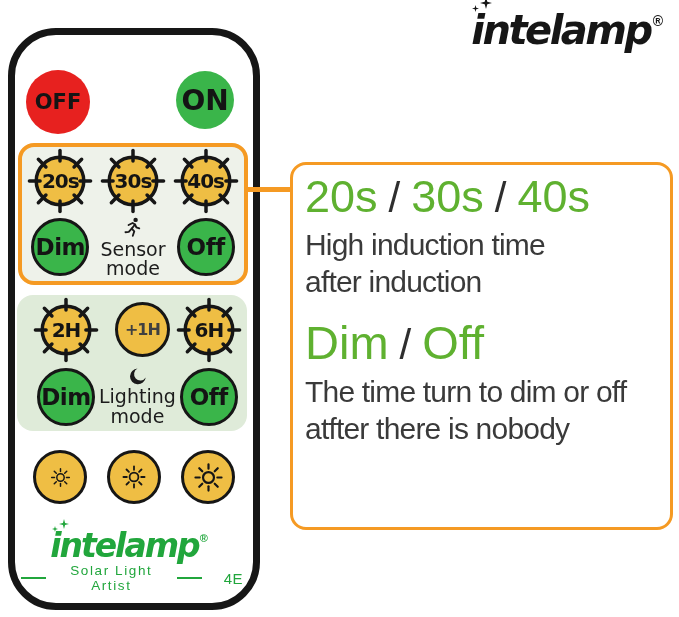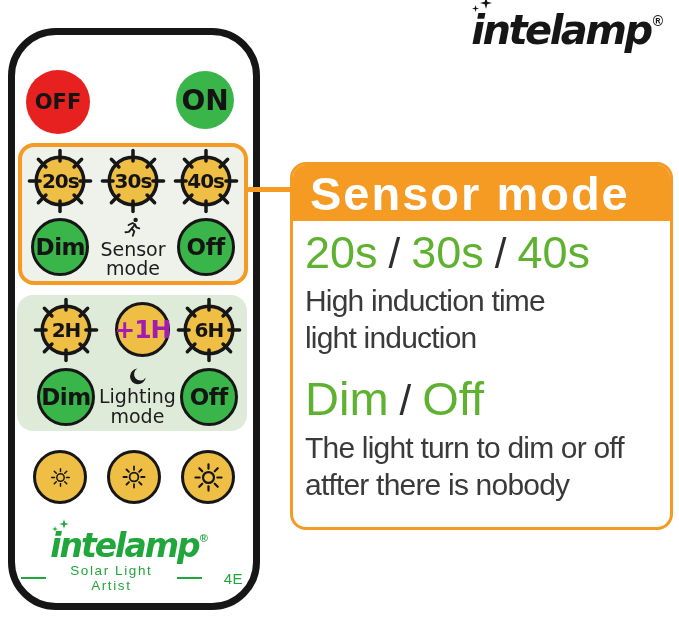--- a/index.html
+++ b/index.html
@@ -52,21 +52,21 @@
     width:66px; height:66px;
     fill:var(--yellow-button,#EFBE44); stroke:#161616; stroke-width:3.6; stroke-linecap:round;
   }
   .tick-btn .lbl {
     position:absolute; inset:0; display:flex; align-items:center; justify-content:center;
     font-family:"DejaVu Sans", sans-serif; font-weight:bold; font-size:20px; letter-spacing:-1px; color:#141414;
   }
   .plain-btn {
     width:55px; height:55px; border-radius:50%; background:var(--yellow-button,#EFBE44);
     border:3px solid #161616; box-sizing:border-box; display:flex; align-items:center; justify-content:center;
-    font-family:"DejaVu Sans", sans-serif; font-weight:bold; font-size:25px; letter-spacing:-1px; color:#a21caf;margin-left:10px;
+    font-family:"DejaVu Sans", sans-serif; font-weight:bold; font-size:16px; letter-spacing:-1px; color:#404040;margin-left:10px;
   }
   .green-btn {
     width:58px; height:58px; border-radius:50%; background:var(--green-button,#3AB54A);
     border:3px solid #161616; box-sizing:border-box; display:flex; align-items:center; justify-content:center;
     font-family:"DejaVu Sans", sans-serif; font-weight:bold; font-size:23px; letter-spacing:-0.5px; color:#141414;
   }
   .mode-cell { display:flex; flex-direction:column; align-items:center; }
   .mode-cell .icon-runner { width:24px; height:24px; fill:#1a1a1a; stroke:#1a1a1a; stroke-width:2; }
   .mode-cell .icon-moon { width:19px; height:19px; fill:#1a1a1a; transform:rotate(-14deg); margin-bottom:1px; }
   .mode-label {
@@ -269,40 +269,37 @@
         <span class="tg-text">Solar Light Artist</span>
         <span class="dash"></span>
         <span class="model">4E</span>
       </div>
     </div>
   </div>
 
   <div class="connector"></div>
 
   <div class="callout">
-    <div class="callout-header">
-      <span class="callout-title">Sensor mode</span>
-    </div>
     <div class="callout-body">
       <div class="opts">
         <span>20s</span>
         <span class="sep">/</span>
         <span>30s</span>
         <span class="sep">/</span>
         <span>40s</span>
       </div>
       <div class="desc">
         <div>High induction time</div>
-        <div>light induction</div>
+        <div>after induction</div>
       </div>
       <div class="opts opts2">
         <span>Dim</span>
         <span class="sep">/</span>
         <span>Off</span>
       </div>
       <div class="desc">
-        <div>The light turn to dim or off</div>
+        <div>The time turn to dim or off</div>
         <div>atfter there is nobody</div>
       </div>
     </div>
   </div>
 
 </div>
 
 </body></html>

